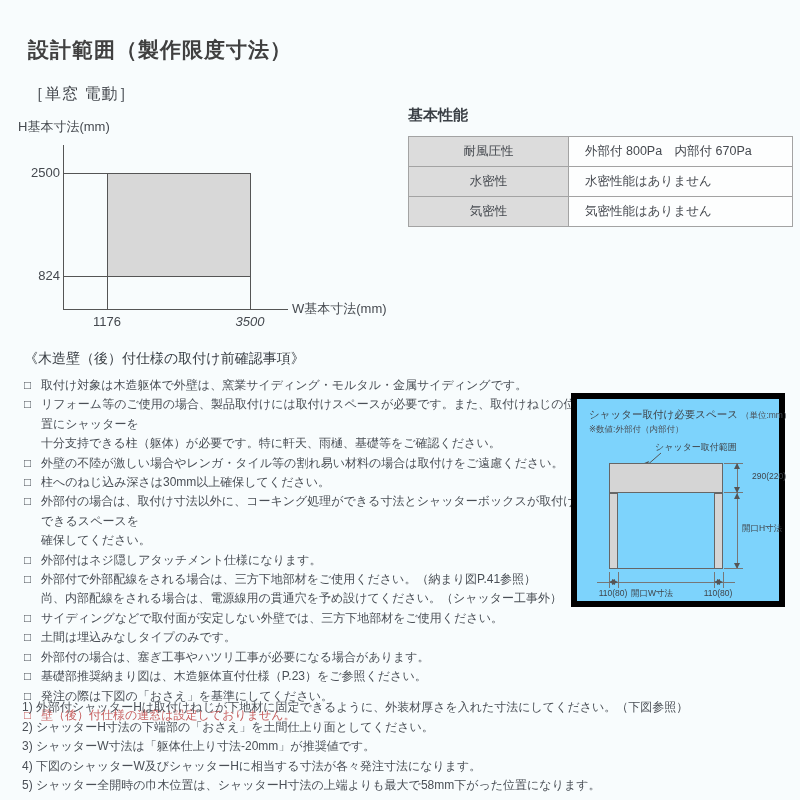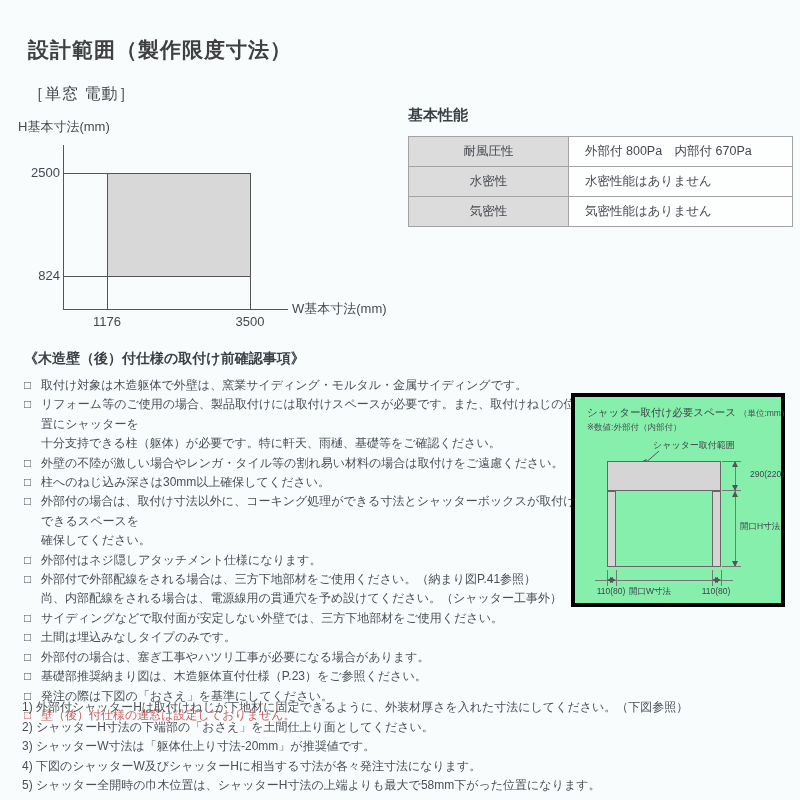--- a/index.html
+++ b/index.html
@@ -22,38 +22,38 @@
   .axis-h { position:absolute; left:45px; top:194px; width:225px; height:1px; background:#555; }
   .range-rect { position:absolute; left:89px; top:58px; width:144px; height:104px; background:#d8d8d8; border:1px solid #555; }
   .lead-h1 { position:absolute; left:45px; top:58px; width:44px; height:1px; background:#555; }
   .lead-h2 { position:absolute; left:45px; top:161px; width:44px; height:1px; background:#555; }
   .lead-v1 { position:absolute; left:89px; top:162px; width:1px; height:32px; background:#555; }
   .lead-v2 { position:absolute; left:232px; top:162px; width:1px; height:32px; background:#555; }
   .tick { position:absolute; font-size:13px; color:#44484e; }
   .tick.ymax { left:6px; top:50px; width:36px; text-align:right; }
   .tick.ymin { left:6px; top:153px; width:36px; text-align:right; }
   .tick.xmin { left:64px; top:199px; width:50px; text-align:center; }
-  .tick.xmax { left:207px; top:199px; width:50px; text-align:center; }
+  .tick.xmax { left:207px; top:199px; width:50px; text-align:center;font-style:italic; }
 
   
   .perf-heading { position:absolute; left:408px; top:106px; font-size:15px; font-weight:600; color:#3b4046; }
   .perf-table { position:absolute; left:408px; top:136px; width:385px; border-collapse:collapse; }
   .perf-table td { border:1px solid #a3a3a3; height:30px; font-size:12.5px; }
   .perf-table td.lbl { width:160px; background:#dcdcdc; text-align:center; }
   .perf-table td.val { background:#fdfefe; padding-left:16px; }
 
   
-  .chk-heading { position:absolute; left:24px; top:350px; font-size:14px; font-weight:700; color:#3b4046; }
+  .chk-heading { position:absolute; left:24px; top:350px; font-size:14px; font-weight:400; color:#3b4046; }
   .chk-list { position:absolute; left:24px; top:376px; width:558px; }
   .chk-item { display:flex; font-size:12px; line-height:19.4px; color:#4a4f56; }
   .chk-box { width:17px; flex-shrink:0; }
   .chk-text { white-space:pre-line; }
 
   
-  .dg-box { position:absolute; left:571px; top:393px; width:214px; height:214px; border:4px solid #000000; background:#86efac; }
+  .dg-box { position:absolute; left:571px; top:393px; width:214px; height:214px; border:6px solid #000000; background:#7dd3fc; }
   .dg-title { position:absolute; left:12px; top:9px; font-size:10.5px; color:#3f444a; white-space:nowrap; }
   .dg-unit { font-size:8.5px; color:#4a4f56; }
   .dg-note { position:absolute; left:12px; top:25px; font-size:8.5px; color:#4a4f56; }
   .dg-range-label { position:absolute; left:78px; top:42px; font-size:9px; color:#3f444a; white-space:nowrap; }
   .dg-leader { position:absolute; left:58px; top:52px; }
   .dg-band { position:absolute; left:32px; top:64px; width:114px; height:30px; background:#d5d5d5; border:1px solid #666; }
   .dg-strip { position:absolute; width:9px; height:76px; background:#d5d5d5; border:1px solid #666; }
   .dg-strip.l { left:32px; top:94px; }
   .dg-strip.r { left:137px; top:94px; }
   .dg-sill { position:absolute; left:32px; top:169px; width:114px; height:1px; background:#666; }

